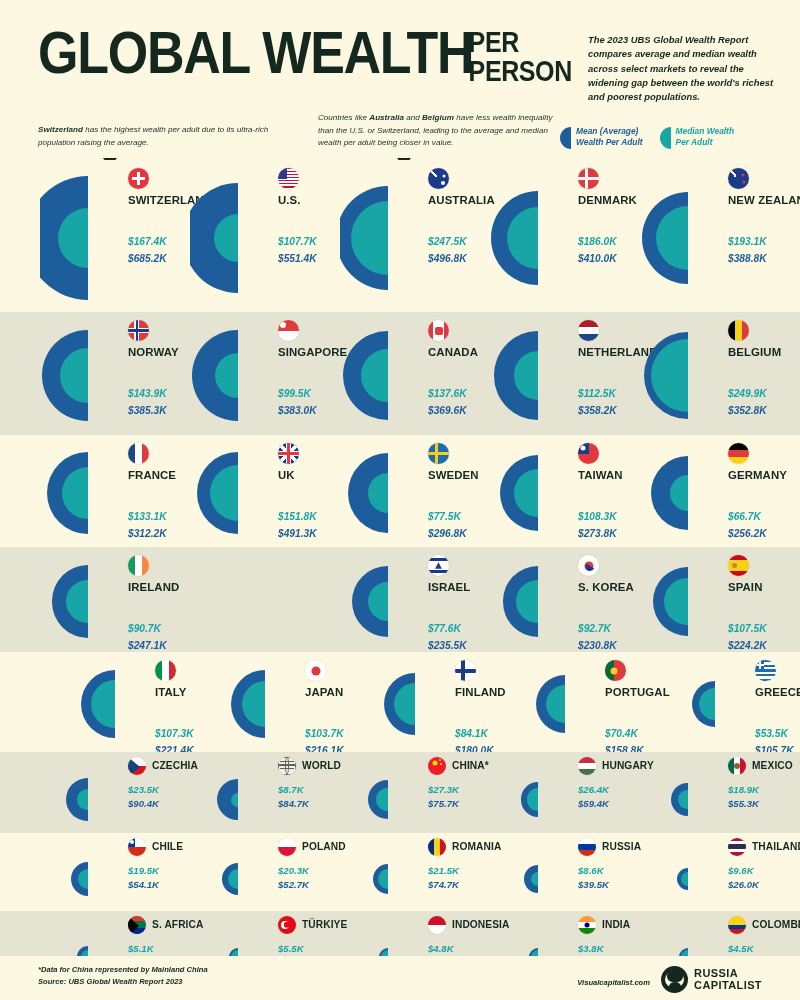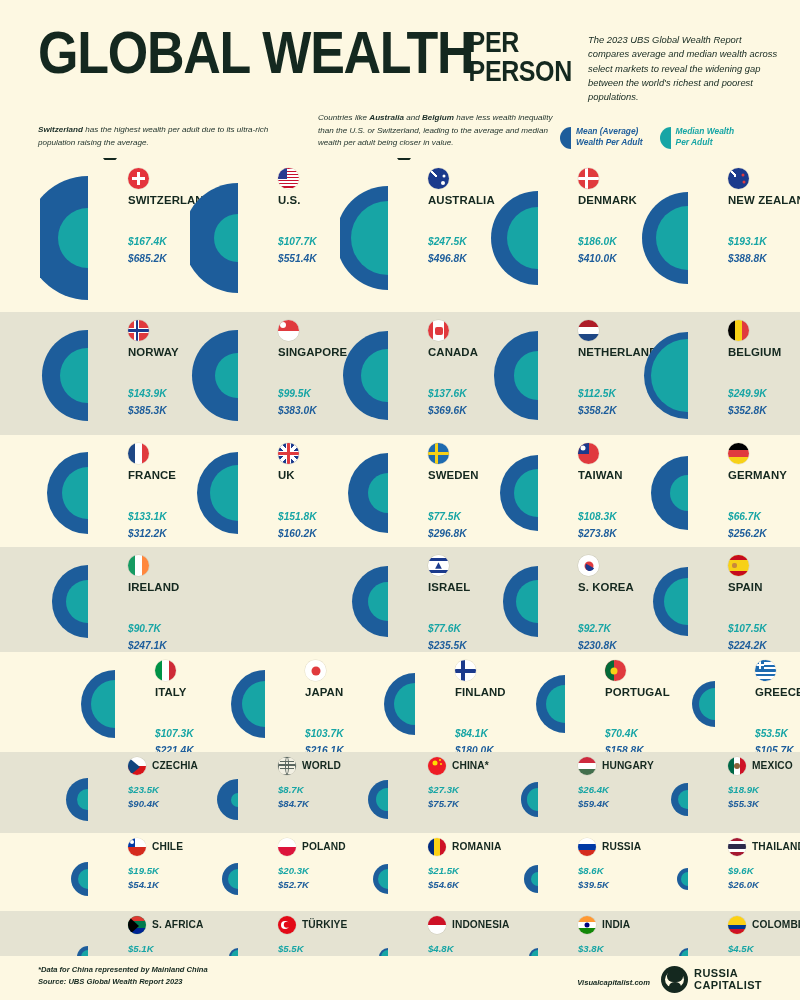--- a/index.html
+++ b/index.html
@@ -32,21 +32,21 @@
     line-height: 0.95;
     letter-spacing: -0.4px;
     margin-left: 12px;
     margin-top: 2px;
     transform: scaleY(1.2);
     transform-origin: left top;
   }
   .intro {
     position: absolute; left: 588px; top: 33px; width: 190px;
     font-size: 9.4px; line-height: 1.52; color: #14281f;
-    font-style: italic; font-weight: normal;
+    font-style: italic; font-weight: bold;
   }
 
   .note {
     position: absolute; font-size: 8.1px; line-height: 1.55;
     color: #1d3029; font-style: italic;
   }
   .note b { font-weight: 900; }
   .note1 { left: 38px; top: 124px; width: 250px; }
   .note2 { left: 318px; top: 112px; width: 240px; }
 
@@ -361,21 +361,21 @@
           </div>
           <div class="flagwrap"><div class="flag"><div class="fb" style="background: rgb(27, 58, 140);">
                 <div style="position: absolute; left: 0px; top: 0px; width: 100%; height: 100%; background: linear-gradient(45deg, transparent 43%, rgb(255, 255, 255) 43%, rgb(255, 255, 255) 57%, transparent 57%), linear-gradient(-45deg, transparent 43%, rgb(255, 255, 255) 43%, rgb(255, 255, 255) 57%, transparent 57%);"></div>
                 <div style="position: absolute; left: 38%; top: 0px; width: 24%; height: 100%; background: rgb(255, 255, 255);"></div>
                 <div style="position: absolute; left: 0px; top: 38%; width: 100%; height: 24%; background: rgb(255, 255, 255);"></div>
                 <div style="position: absolute; left: 43%; top: 0px; width: 14%; height: 100%; background: rgb(224, 58, 62);"></div>
                 <div style="position: absolute; left: 0px; top: 43%; width: 100%; height: 14%; background: rgb(224, 58, 62);"></div>
               </div></div></div>
           <div class="cname">UK</div>
           <div class="vals v1 vmed">$151.8K</div>
-          <div class="vals v2 vmean">$160.2K</div>
+          <div class="vals v2 vmean">$491.3K</div>
         </div>
         <div class="cell lA" style="left: 340px; width: 150px; height: 112px;">
           <div class="viz" style="left: 0px; top: 0px; width: 150px; height: 112px; overflow: hidden;">
             <div class="halfmean" style="left: 7.87197px; top: 17.872px; width: 40.128px; height: 80.2561px; background: rgb(29, 93, 155);"></div>
             <div class="halfmedian" style="left: 28.038px; top: 38.038px; width: 19.962px; height: 39.924px; background: rgb(23, 165, 165);"></div>
           </div>
           <div class="flagwrap"><div class="flag"><div class="fb" style="background: rgb(30, 107, 176);">
                 <div style="position: absolute; left: 32%; top: 0px; width: 17%; height: 100%; background: rgb(247, 209, 23);"></div>
                 <div style="position: absolute; left: 0px; top: 42%; width: 100%; height: 17%; background: rgb(247, 209, 23);"></div>
               </div></div></div>
@@ -647,21 +647,21 @@
             <div class="halfmean" style="left: 33.0756px; top: 31.0756px; width: 14.9244px; height: 29.8488px; background: rgb(29, 93, 155);"></div>
             <div class="halfmedian" style="left: 37.7521px; top: 35.7521px; width: 10.2479px; height: 20.4958px; background: rgb(23, 165, 165);"></div>
           </div>
           <div class="flagwrap"><div class="flag sm"><div class="fb">
                 <div style="position: absolute; top: 0px; height: 100%; left: 0%; width: 33.3333%; background: rgb(0, 43, 127);"></div>
                 <div style="position: absolute; top: 0px; height: 100%; left: 33.3333%; width: 33.3333%; background: rgb(252, 209, 22);"></div>
                 <div style="position: absolute; top: 0px; height: 100%; left: 66.6667%; width: 33.3333%; background: rgb(206, 17, 38);"></div>
               </div></div></div>
           <div class="cname">ROMANIA</div>
           <div class="vals v1 vmed">$21.5K</div>
-          <div class="vals v2 vmean">$54.6K</div>
+          <div class="vals v2 vmean">$74.7K</div>
         </div>
         <div class="cell lB" style="left: 490px; width: 150px; height: 78px;">
           <div class="viz" style="left: 0px; top: 0px; width: 150px; height: 78px; overflow: hidden;">
             <div class="halfmean" style="left: 33.9396px; top: 31.9396px; width: 14.0604px; height: 28.1208px; background: rgb(29, 93, 155);"></div>
             <div class="halfmedian" style="left: 41px; top: 39px; width: 7px; height: 14px; background: rgb(23, 165, 165);"></div>
           </div>
           <div class="flagwrap"><div class="flag sm"><div class="fb">
                 <div style="position: absolute; left: 0px; width: 100%; top: 0%; height: 33.3333%; background: rgb(255, 255, 255);"></div>
                 <div style="position: absolute; left: 0px; width: 100%; top: 33.3333%; height: 33.3333%; background: rgb(0, 57, 166);"></div>
                 <div style="position: absolute; left: 0px; width: 100%; top: 66.6667%; height: 33.3333%; background: rgb(213, 43, 30);"></div>

